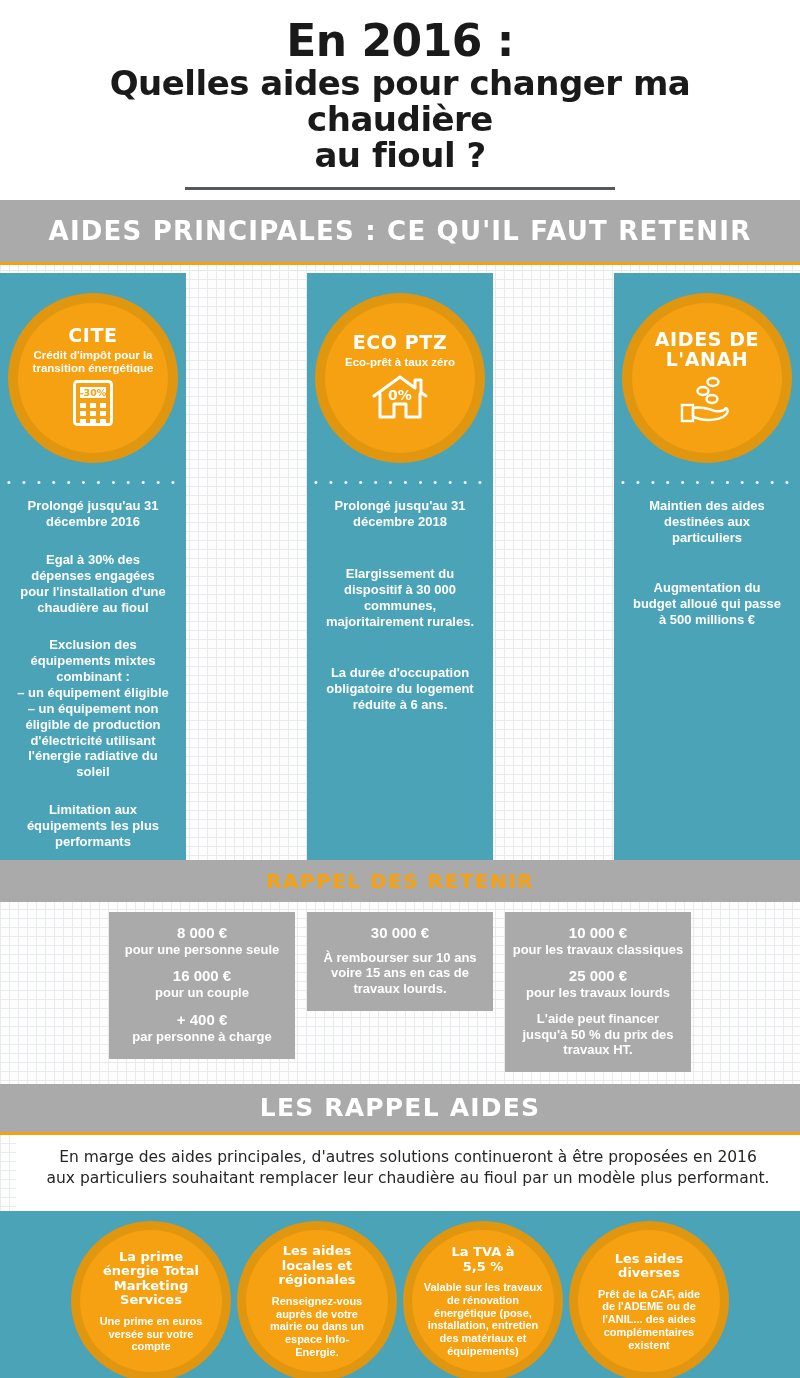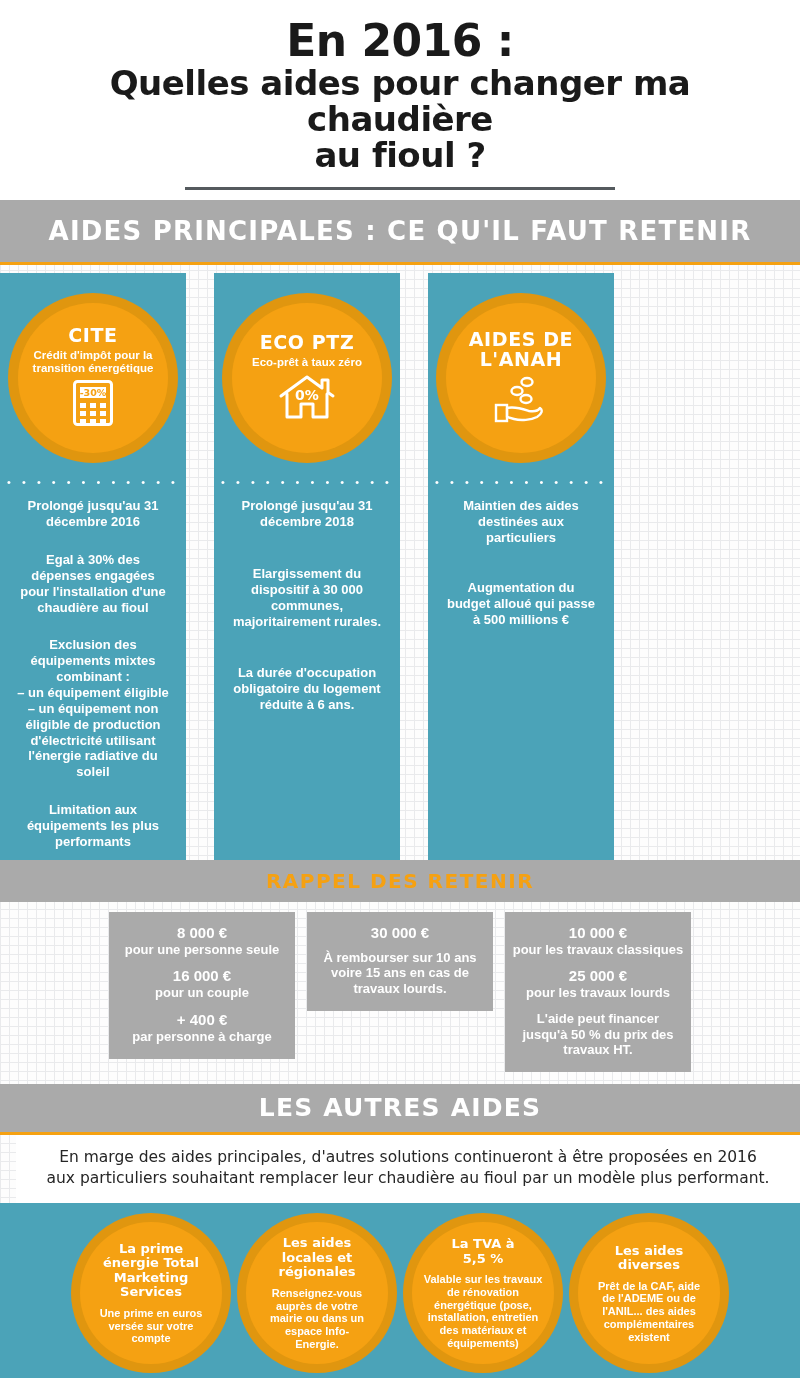--- a/index.html
+++ b/index.html
@@ -82,22 +82,22 @@
   }
   .band-autres .band-text {
     color: #ffffff;
     font-size: 25px;
     letter-spacing: 1.2px;
   }
 
   
   .cols {
     display: flex;
-    justify-content: flex-start;
-    gap: 28px;
+    justify-content: space-between;
+    gap: 8px;
     padding-top: 8px;
   }
   .col {
     width: 186px;
     background: #4ba3b8;
     padding: 0 0 10px 0;
     display: flex;
     flex-direction: column;
     align-items: center;
   }
@@ -201,21 +201,21 @@
     line-height: 1.2;
     margin-bottom: 10px;
     white-space: pre-line;
   }
   .plafond-desc:last-child { margin-bottom: 0; }
 
   
   .intro {
     background: #ffffff;
     text-align: center;
-    padding: 12px 30px 14px;
+    padding: 12px 30px 22px;
     font-family: "DejaVu Sans", sans-serif;
     font-size: 15.5px;
     line-height: 1.38;
     color: #262626;
     margin-left: 16px;
   }
 
   
   .bottom-strip {
     background: #4ba3b8;
@@ -414,21 +414,21 @@
     <div class="plafond-amount">25 000 €</div>
     <div class="plafond-desc">pour les travaux lourds</div>
     <div class="plafond-desc">L'aide peut financer
 jusqu'à 50 % du prix des
 travaux HT.</div>
   </div>
 </div>
 
 <div style="padding-top:12px">
   <div class="band band-autres">
-    <span class="band-text">LES AUTRES AIDES</span>
+    <span class="band-text">LES RAPPEL AIDES</span>
   </div>
   <div class="band-underline"></div>
 </div>
 
 <div class="intro">En marge des aides principales, d'autres solutions continueront à être proposées en 2016 aux particuliers souhaitant remplacer leur chaudière au fioul par un modèle plus performant.</div>
 
 <div class="bottom-strip">
   <div class="bubble-wrap">
     <div class="bubble">
       <div class="bubble-title">La prime

